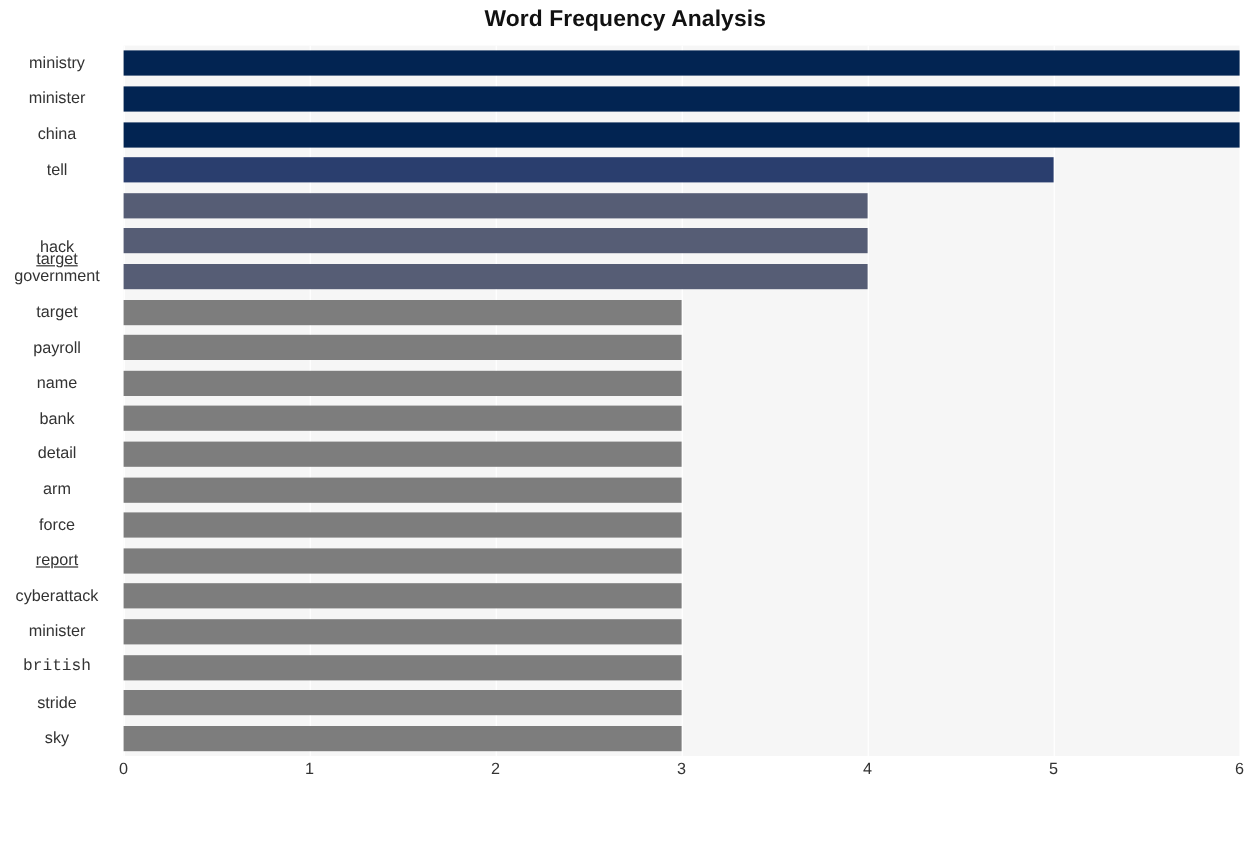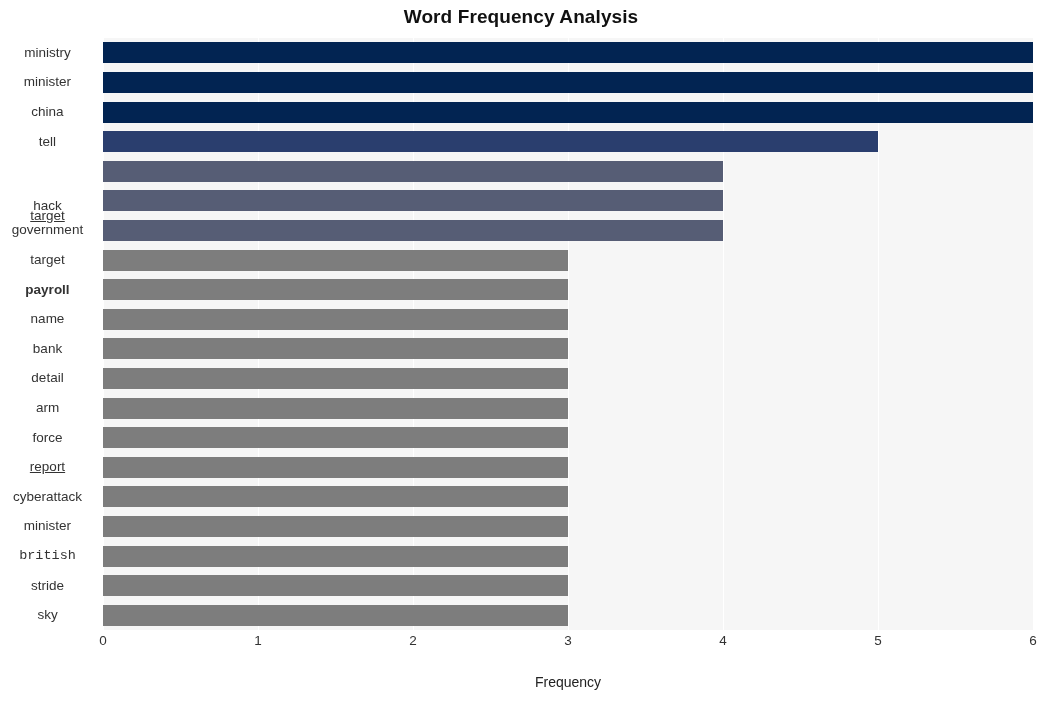--- a/index.html
+++ b/index.html
@@ -210,21 +210,21 @@
 
   <div id="y-axis-labels">
       <div class="y-tick-label" style="top: 7.8px;">ministry</div>
       <div class="y-tick-label" style="top: 37.4px;">minister</div>
       <div class="y-tick-label" style="top: 67px;">china</div>
       <div class="y-tick-label" style="top: 96.6px;">tell</div>
       <div class="y-tick-label" style="top: 126.2px; margin-top: 35px;">hack</div>
       <div class="y-tick-label" style="top: 171px; text-decoration: underline;">target</div>
       <div class="y-tick-label" style="top: 185.4px;">government</div>
       <div class="y-tick-label" style="top: 215px;">target</div>
-      <div class="y-tick-label" style="top: 244.6px; font-weight: bold;">payroll</div>
+      <div class="y-tick-label" style="top: 244.6px;">payroll</div>
       <div class="y-tick-label" style="top: 274.2px;">name</div>
       <div class="y-tick-label" style="top: 303.8px;">bank</div>
       <div class="y-tick-label" style="top: 333.4px;">detail</div>
       <div class="y-tick-label" style="top: 363px;">arm</div>
       <div class="y-tick-label" style="top: 392.6px;">force</div>
       <div class="y-tick-label" style="top: 422.2px; text-decoration: underline;">report</div>
       <div class="y-tick-label" style="top: 451.8px;">cyberattack</div>
       <div class="y-tick-label" style="top: 481.4px;">minister</div>
       <div class="y-tick-label" style="top: 511px; font-family: Liberation Mono, monospace;">british</div>
       <div class="y-tick-label" style="top: 540.6px;">stride</div>
@@ -234,15 +234,14 @@
   <div id="x-axis-labels">
       <div class="x-tick-label" style="left: 0px;">0</div>
       <div class="x-tick-label" style="left: 155px;">1</div>
       <div class="x-tick-label" style="left: 310px;">2</div>
       <div class="x-tick-label" style="left: 465px;">3</div>
       <div class="x-tick-label" style="left: 620px;">4</div>
       <div class="x-tick-label" style="left: 775px;">5</div>
       <div class="x-tick-label" style="left: 930px;">6</div>
     </div>
 
-  <div id="x-axis-title">Frequency</div>
 
 </div>
 
 </body></html>

